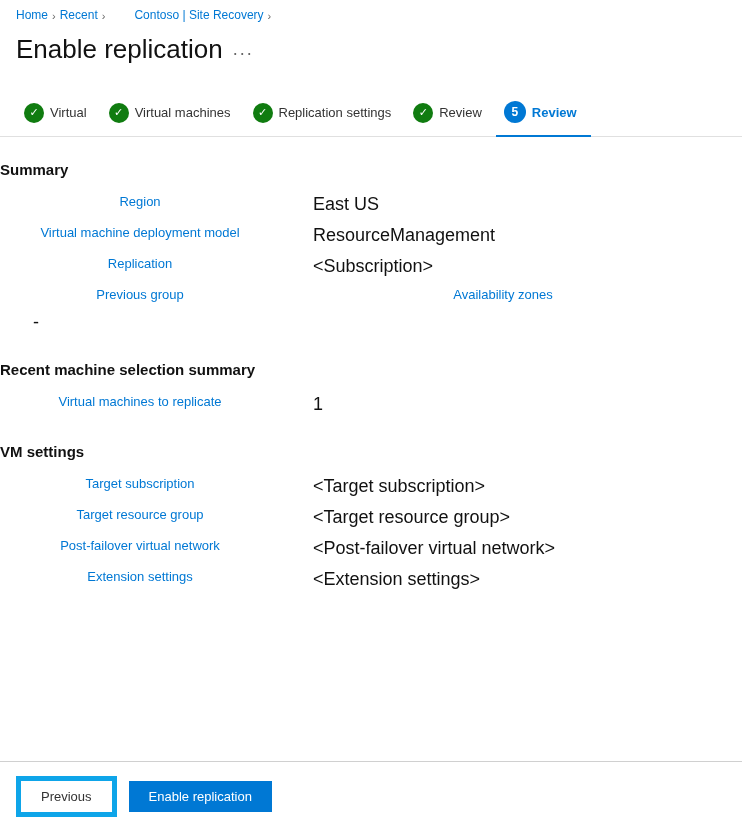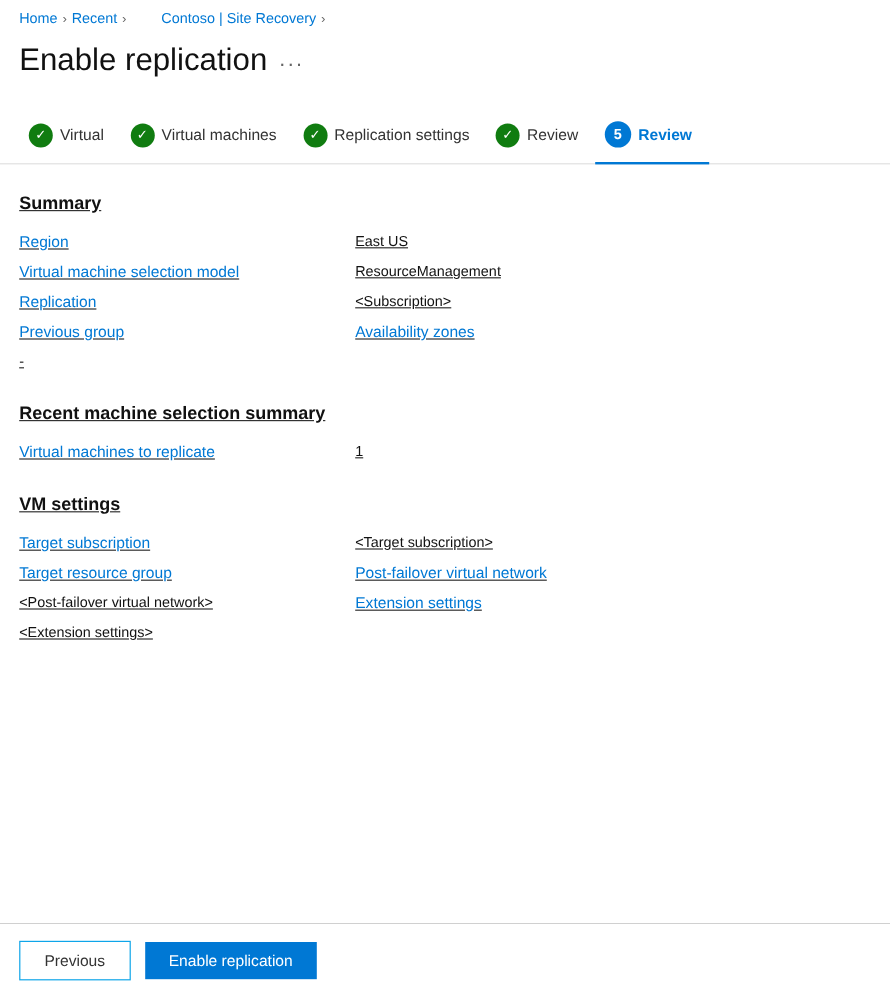--- a/index.html
+++ b/index.html
@@ -97,67 +97,68 @@
     }
     .step.active {
       border-bottom: 2px solid #0078d4;
       margin-bottom: -1px;
       font-weight: 600;
       color: #0078d4;
     }
 
     
     .main-content {
-      padding: 24px 16px 16px 16px;
-      text-decoration: underline;
+      padding: 24px 16px 16px 0;
     }
 
     
     .section-heading {
       font-size: 15px;
       font-weight: 600;
       color: #111;
       margin-bottom: 16px;
     }
 
     
     .summary-table {
       display: grid;
       grid-template-columns: 280px 1fr;
       row-gap: 10px;
       margin-bottom: 28px;
     }
     .summary-label {
       color: #0078d4;
       font-size: 13px;
+      text-align: center;
     }
     .summary-value {
       color: #111;
-      font-size: 12px;
+      font-size: 18px;
+      margin-left: 33px;
     }
     .summary-value.link {
       color: #0078d4;
       cursor: pointer;
     }
 
     
     .footer {
       position: fixed;
       bottom: 0;
       width: 742px;
       background: #fff;
       border-top: 1px solid #d0d0d0;
       padding: 14px 16px;
       display: flex;
       align-items: center;
       gap: 12px;
     }
     .btn-previous {
       background: #fff;
-      border: 1px solid #0ea5e9;
+      border: 5px solid #0ea5e9;
       color: #333;
       padding: 8px 20px;
       font-size: 13px;
       cursor: pointer;
       font-family: inherit;
     }
     .btn-enable {
       background: #0078d4;
       border: none;
       color: white;
@@ -218,21 +219,21 @@
 
 <div class="main-content">
 
   <div>
     <h2 class="section-heading">Summary</h2>
     <div class="summary-table">
 
       <span class="summary-label">Region</span>
       <span class="summary-value">East US</span>
 
-      <span class="summary-label">Virtual machine selection model</span>
+      <span class="summary-label">Virtual machine deployment model</span>
       <span class="summary-value">ResourceManagement</span>
 
       <span class="summary-label">Replication</span>
       <span class="summary-value">&lt;Subscription&gt;</span>
 
       <span class="summary-label">Previous group</span>
 
       <span class="summary-label">Availability zones</span>
       <span class="summary-value">-</span>
     </div>
@@ -247,20 +248,21 @@
   </div>
 
   <div>
     <h2 class="section-heading">VM settings</h2>
     <div class="summary-table">
 
       <span class="summary-label">Target subscription</span>
       <span class="summary-value">&lt;Target subscription&gt;</span>
 
       <span class="summary-label">Target resource group</span>
+      <span class="summary-value">&lt;Target resource group&gt;</span>
 
       <span class="summary-label">Post-failover virtual network</span>
       <span class="summary-value">&lt;Post-failover virtual network&gt;</span>
 
 
       <span class="summary-label">Extension settings</span>
       <span class="summary-value">&lt;Extension settings&gt;</span>
     </div>
   </div>
 

